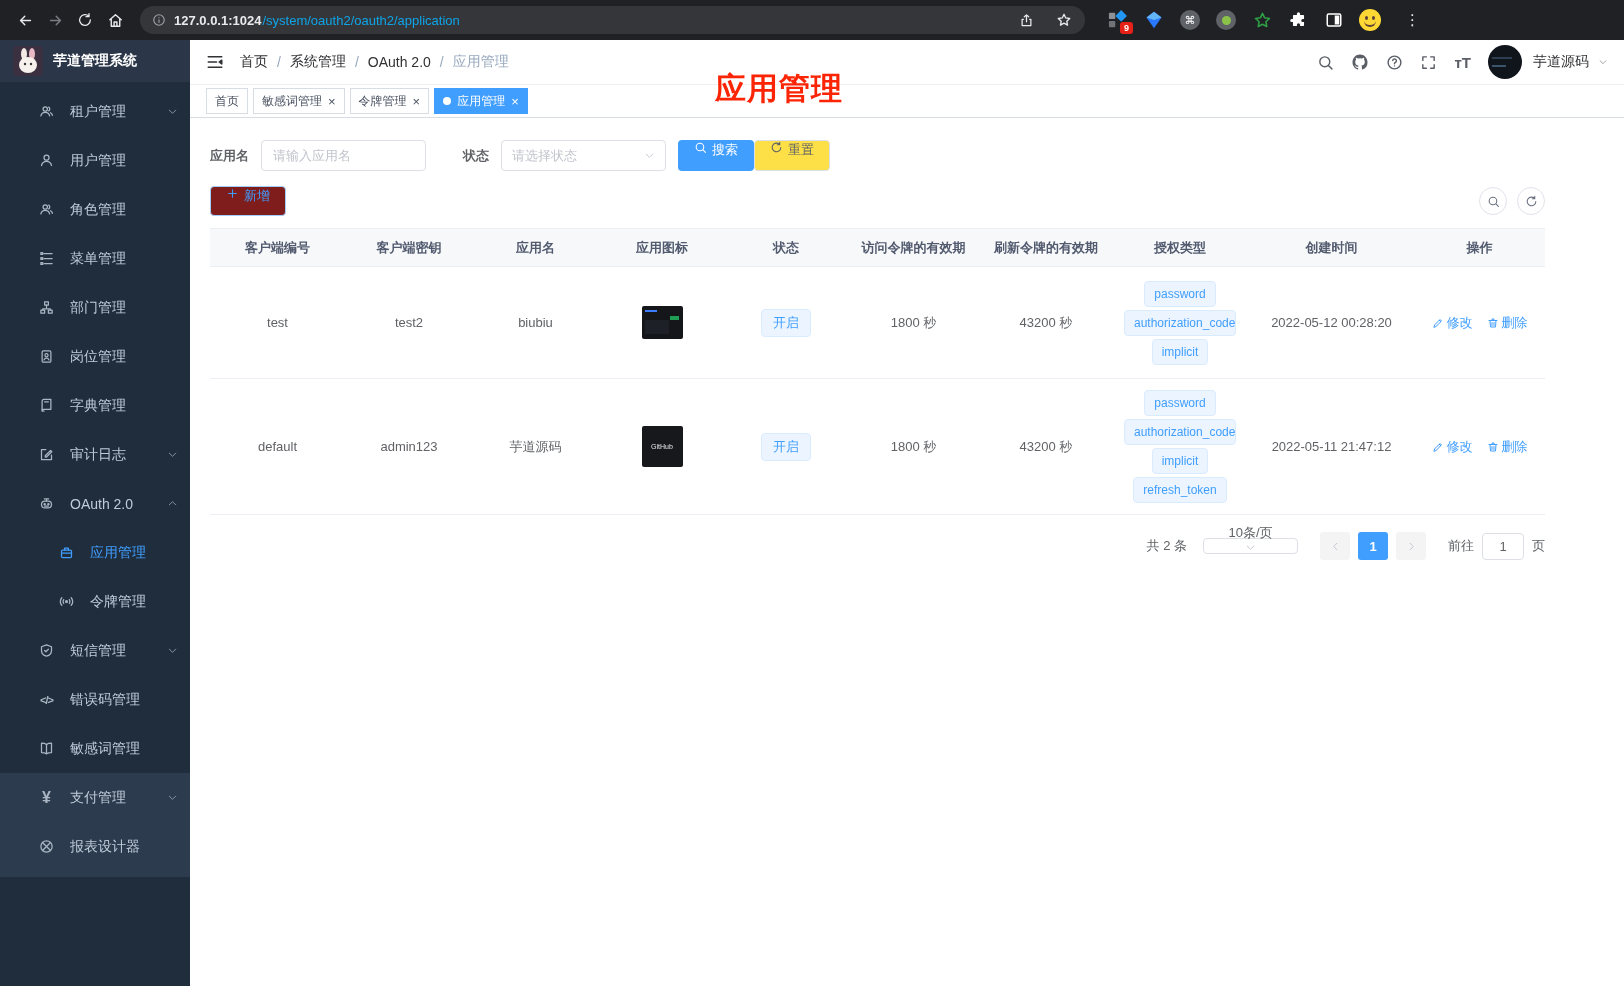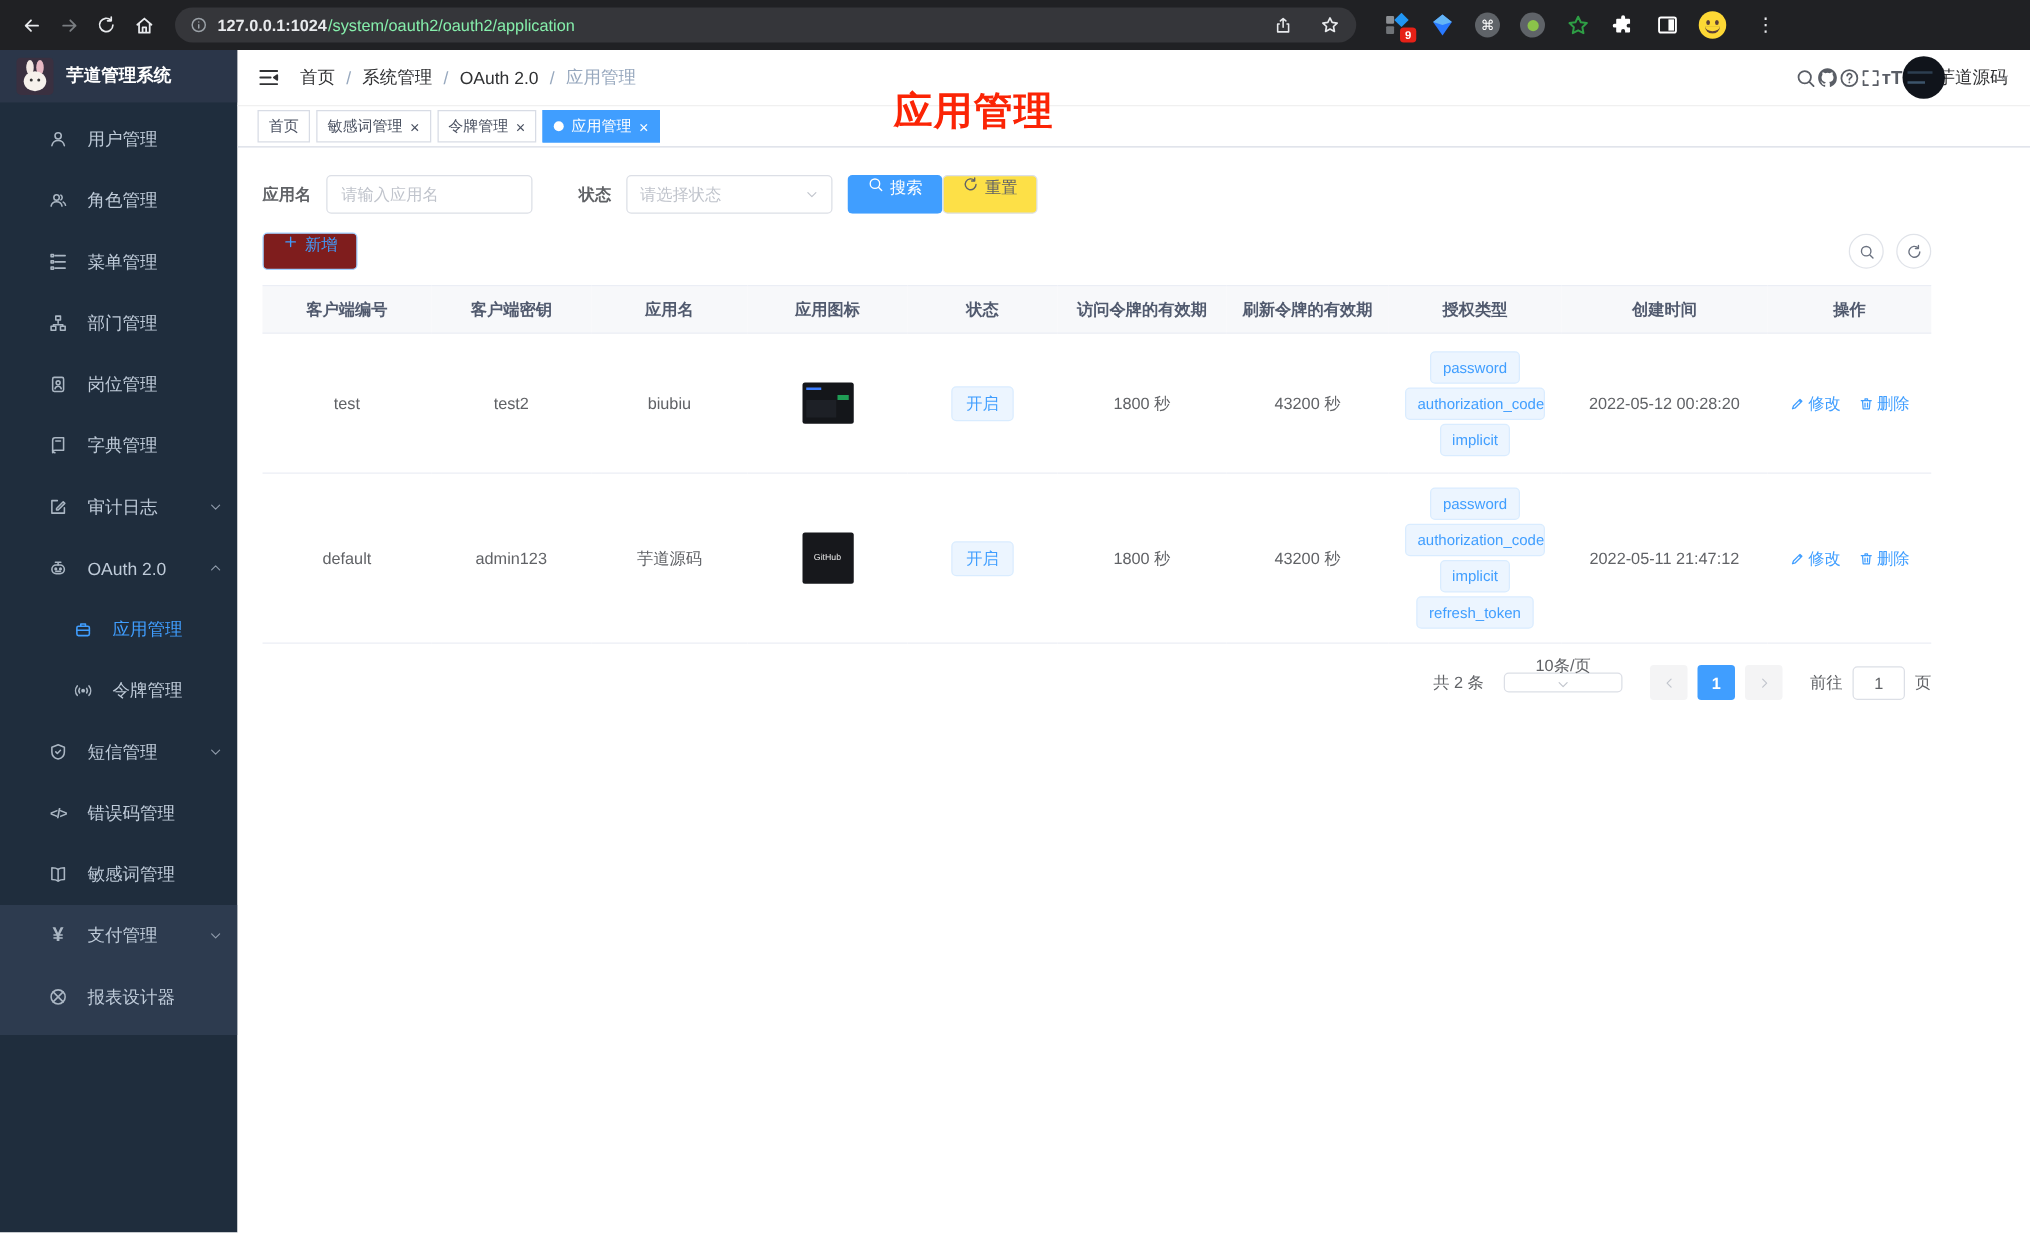--- a/index.html
+++ b/index.html
@@ -7,21 +7,21 @@
   body { font-family:"Liberation Sans","DejaVu Sans",sans-serif; background:#fff; position:relative; overflow:hidden; }
   svg { display:block; }
   .sk { fill:none; stroke:currentColor; stroke-width:2; stroke-linecap:round; stroke-linejoin:round; }
 
   
   .chrome { height:40px; background:#202124; display:flex; align-items:center; padding:0 10px; }
   .cbtn { width:30px; height:30px; border-radius:50%; display:flex; align-items:center; justify-content:center; color:#e8eaed; flex:0 0 auto; }
   .cbtn.dis { color:#7a7e82; }
   .urlbar { flex:1; max-width:945px; height:28px; background:#35363a; border-radius:14px; margin:0 10px; display:flex; align-items:center; padding:0 6px 0 12px; gap:8px; font-size:13px; }
   .url-host { color:#e8eaed; font-weight:700; white-space:nowrap; }
-  .url-path { color:#86efac; white-space:nowrap; }
+  .url-path { color:#0ea5e9; white-space:nowrap; }
   .url-ico { color:#9aa0a6; }
   .urlsp { flex:1; }
   .exts { display:flex; align-items:center; gap:14px; margin-left:12px; }
   .extico { position:relative; width:22px; height:22px; display:flex; align-items:center; justify-content:center; }
   .badge9 { position:absolute; right:-4px; bottom:-3px; background:#e62117; color:#fff; font-size:9px; line-height:12px; min-width:13px; text-align:center; border-radius:3px; padding:0 2px; font-weight:700; }
   .gcirc { width:20px; height:20px; border-radius:50%; background:#5f6368; display:flex; align-items:center; justify-content:center; color:#fff; font-size:11px; }
   .gdot { width:9px; height:9px; border-radius:50%; background:#8bc34a; }
   .emoji { width:22px; height:22px; border-radius:50%; background:#fdd835; position:relative; }
   .emoji i { position:absolute; width:3px; height:4px; background:#5d4037; border-radius:50%; top:7px; }
   .emoji i.l{left:6px} .emoji i.r{right:6px}
@@ -42,21 +42,21 @@
   .yen { font-size:16px; font-weight:700; }
   .codetxt { font-size:11px; font-weight:700; letter-spacing:-1px; }
 
   
   .main { position:absolute; left:190px; top:40px; right:0; bottom:0; background:#fff; }
   .navbar { height:44px; display:flex; align-items:center; padding:0 16px; }
   .hamb { color:#303133; margin-right:16px; }
   .bcrumb { display:flex; align-items:center; gap:9px; font-size:14px; color:#303133; }
   .bsep { color:#97a8be; }
   .bcur { color:#97a8be; }
-  .navicons { margin-left:auto; display:flex; align-items:center; color:#5a5e66; }
+  .navicons { margin-left:auto; display:flex; align-items:center; gap:17px; color:#5a5e66; }
   .avatar { width:34px; height:34px; border-radius:50%; background:#10141b; position:relative; overflow:hidden; flex:0 0 auto; }
   .avatar i { position:absolute; background:#2c3e50; height:2px; left:4px; right:10px; top:12px; }
   .avatar u { position:absolute; background:#3c546b; height:2px; left:4px; right:16px; top:20px; }
   .uname { font-size:14px; color:#303133; margin-left:-6px; }
   .ucaret { color:#909399; margin-left:-8px; }
 
   .tabbar { height:34px; border-top:1px solid #f0f0f0; border-bottom:1px solid #d8dce5; display:flex; align-items:center; padding:0 16px; gap:5px; }
   .tab { height:26px; display:inline-flex; align-items:center; gap:6px; padding:0 8px; border:1px solid #d8dce5; background:#fff; color:#495060; font-size:12px; cursor:pointer; }
   .tab .tclose { font-size:13px; line-height:1; }
   .tab.active { background:#409eff; border-color:#409eff; color:#fff; }
@@ -205,20 +205,35 @@
         <rect width="30" height="30" rx="4" fill="#3a3040"></rect>
         <ellipse cx="11" cy="8" rx="3" ry="6" fill="#f3e9e4"></ellipse>
         <ellipse cx="19" cy="8" rx="3" ry="6" fill="#e8b9c4"></ellipse>
         <ellipse cx="15" cy="19" rx="9" ry="8" fill="#f6f1ec"></ellipse>
         <circle cx="12" cy="18" r="1.2" fill="#333"></circle>
         <circle cx="18" cy="18" r="1.2" fill="#333"></circle>
       </svg>
     <span>芋道管理系统</span>
   </div>
   <div class="menu">
+    <div class="mitem">
+      <i class="micon">
+          <svg class="sk" width="15" height="15" viewBox="0 0 24 24">
+            <circle cx="10" cy="8" r="3.5"></circle>
+            <path d="M3 19c.8-3.8 3.8-5.5 7-5.5s6.2 1.7 7 5.5"></path>
+            <path d="M15.5 5a3.5 3.5 0 0 1 0 6M18.5 14c1.6.9 2.6 2.2 3 4"></path>
+          </svg>
+        </i>
+      <span class="mlabel">租户管理</span>
+      <i class="marrow">
+          <svg class="sk" width="11" height="11" viewBox="0 0 24 24">
+            <path d="M5 9l7 7 7-7"></path>
+          </svg>
+        </i>
+    </div>
     <div class="mitem">
       <i class="micon">
           <svg class="sk" width="15" height="15" viewBox="0 0 24 24">
             <circle cx="12" cy="7.5" r="4"></circle>
             <path d="M4 20c1-4.5 4.5-6.5 8-6.5s7 2 8 6.5"></path>
           </svg>
         </i>
       <span class="mlabel">用户管理</span>
     </div>
     <div class="mitem">

